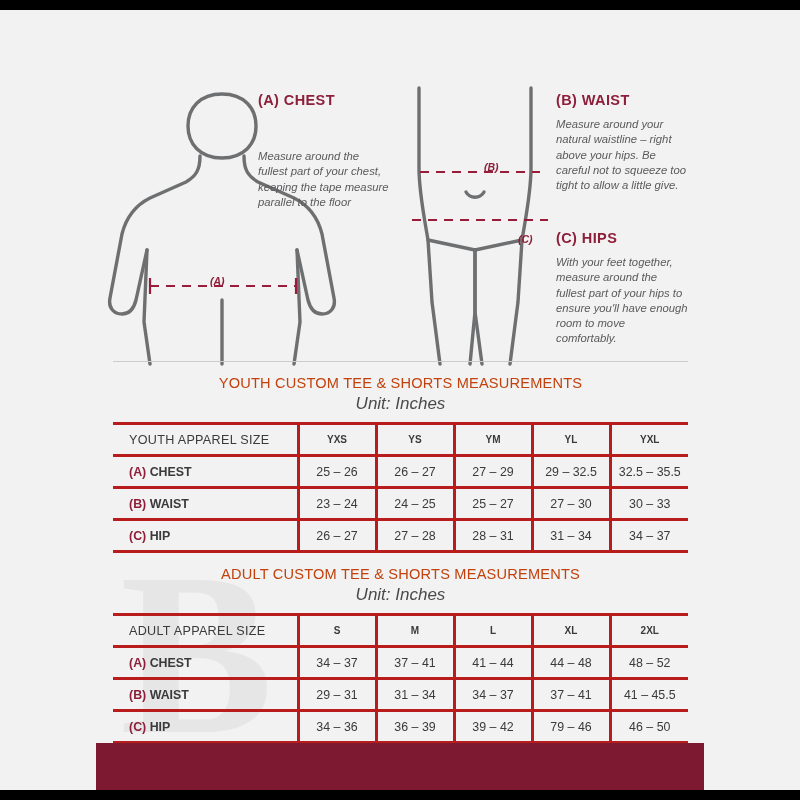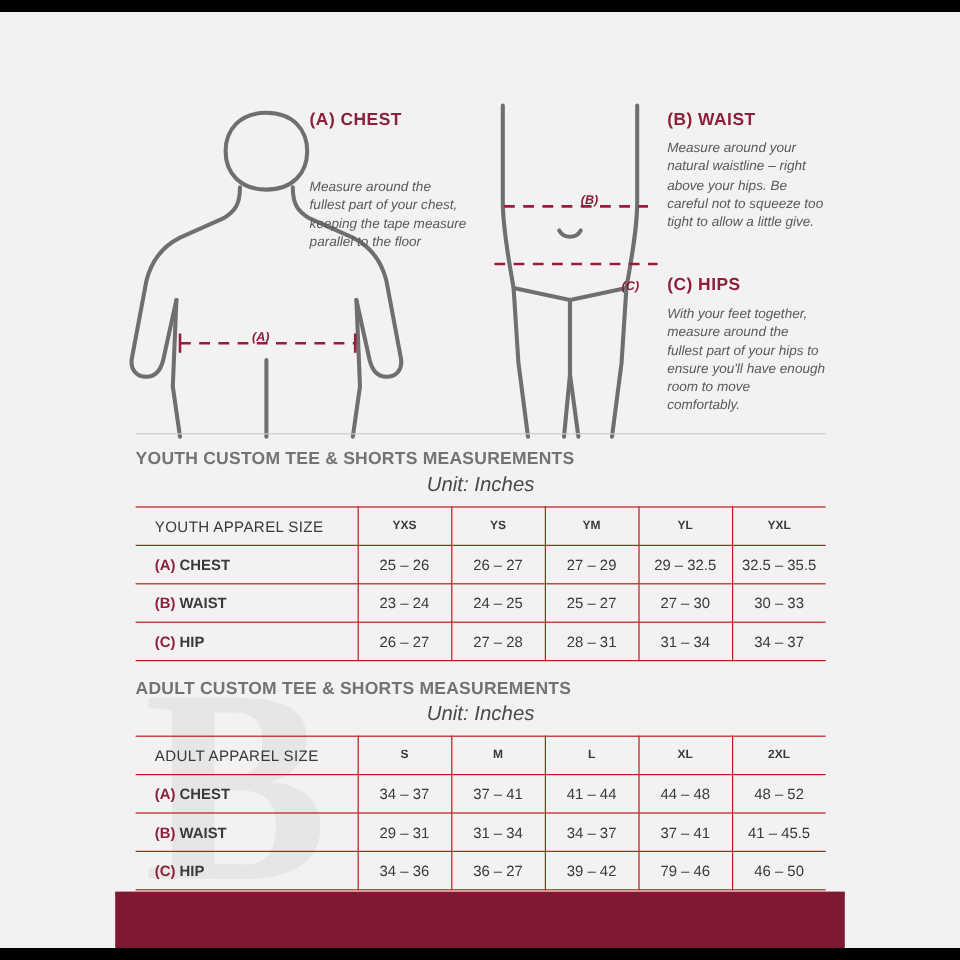--- a/index.html
+++ b/index.html
@@ -100,41 +100,41 @@
   .section-rule {
     position: absolute;
     left: 113px;
     width: 575px; height: 1px;
     background: #cccccc;
     z-index: 2;
   }
   
   .tbl-block { position: absolute; left: 113px; width: 575px; z-index: 2; }
   .tbl-title {
-    text-align: left;
+    text-align: center;
     font-size: 14.6px;
-    font-weight: bold;
-    color: #737373;
+    font-weight: normal;
+    color: #c2410c;
     letter-spacing: 0.2px;
   }
   .tbl-unit {
     text-align: center;
     font-size: 17px;
     font-style: italic;
     color: #4a4a4c;
     margin-top: 3px;
     margin-bottom: 8px;
   }
   table {
     width: 575px;
     border-collapse: collapse;
     table-layout: fixed;
   }
   th, td {
-    border: 1px solid #b91c1c;
+    border: 3px solid #b91c1c;
     height: 32px;
     font-size: 12.4px;
     color: #3a3a3c;
     text-align: center;
     padding: 0;
   }
   th.lbl, td.lbl {
     text-align: left;
     padding-left: 16px;
     border-left: none;
@@ -307,21 +307,21 @@
             <td>34 – 37</td>
             <td>37 – 41</td>
             <td>41 – 45.5</td>
           </tr>
           <tr>
             <td class="lbl">
               <span class="tag">(C)</span>
               <span class="nm">HIP</span>
             </td>
             <td>34 – 36</td>
-            <td>36 – 27</td>
+            <td>36 – 39</td>
             <td>39 – 42</td>
             <td>79 – 46</td>
             <td>46 – 50</td>
           </tr>
         </tbody>
       </table>
     </div>
 
     <div class="footer-bar"></div>
   </div>

